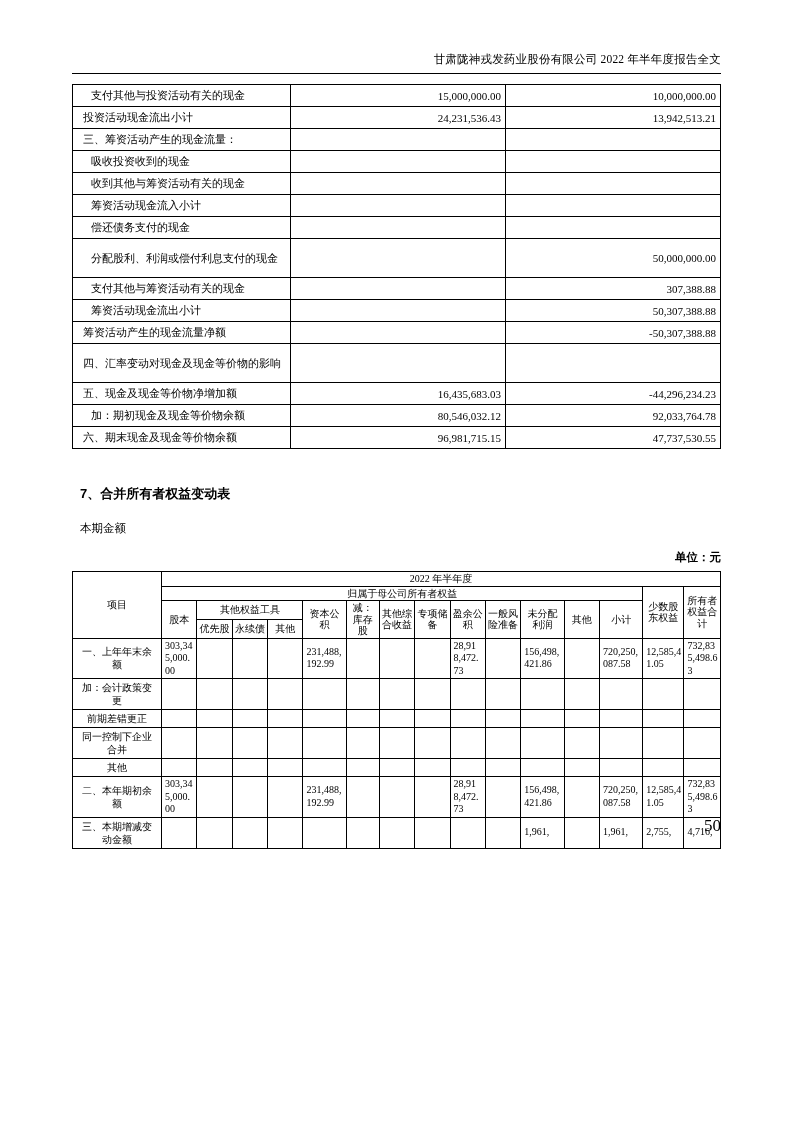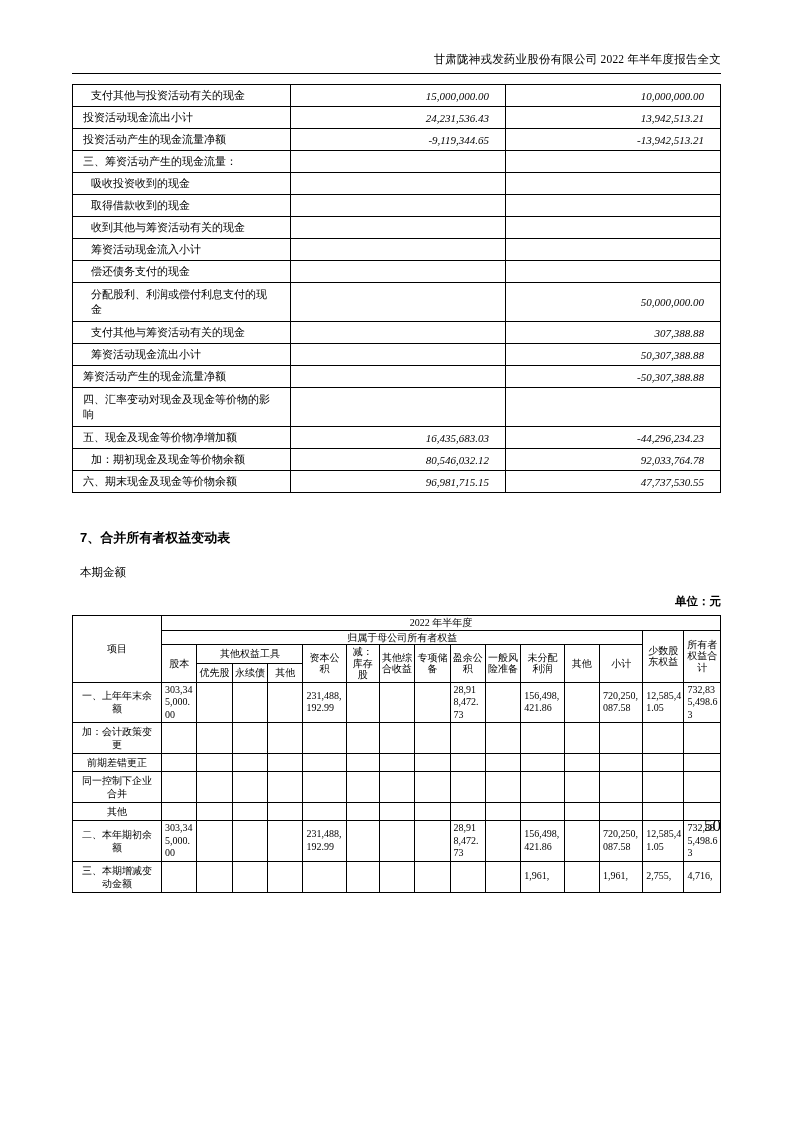--- a/index.html
+++ b/index.html
@@ -32,36 +32,35 @@
     margin-bottom: 10px;
   }
   table.fin {
     border-collapse: collapse;
     width: 100%;
     font-size: 11px;
     table-layout: fixed;
   }
   table.fin td, table.fin th {
     border: 1px solid #000;
-    padding: 2px 16px;
+    padding: 2px 4px;
     vertical-align: middle;
     font-weight: normal;
   }
   .cf-label {
     width: 218px;
     text-align: left;
     padding-left: 6px;
   }
   .cf-label.indent1 { padding-left: 18px; }
   .cf-label.indent2 { padding-left: 10px; }
   .num {
     text-align: right;
     padding-right: 10px;
     font-family: "Liberation Serif", "DejaVu Serif", serif;
-    font-style: italic;
   }
   .cf-row td { height: 17px; }
   .cf-row.tall td { height: 34px; }
 
   h3.section {
     font-size: 13px;
     font-weight: bold;
     margin: 36px 0 0 0;
     padding-left: 8px;
     font-family: "Liberation Sans", sans-serif;
@@ -135,36 +134,26 @@
         <td class="cf-label indent1">支付其他与投资活动有关的现金</td>
         <td class="num">15,000,000.00</td>
         <td class="num">10,000,000.00</td>
       </tr>
       <tr class="cf-row">
         <td class="cf-label indent2">投资活动现金流出小计</td>
         <td class="num">24,231,536.43</td>
         <td class="num">13,942,513.21</td>
       </tr>
       <tr class="cf-row">
-        <td class="cf-label indent2">投资活动产生的现金流量净额</td>
-        <td class="num">-9,119,344.65</td>
-        <td class="num">-13,942,513.21</td>
-      </tr>
-      <tr class="cf-row">
         <td class="cf-label indent2">三、筹资活动产生的现金流量：</td>
         <td class="num"></td>
         <td class="num"></td>
       </tr>
       <tr class="cf-row">
         <td class="cf-label indent1">吸收投资收到的现金</td>
-        <td class="num"></td>
-        <td class="num"></td>
-      </tr>
-      <tr class="cf-row">
-        <td class="cf-label indent1">取得借款收到的现金</td>
         <td class="num"></td>
         <td class="num"></td>
       </tr>
       <tr class="cf-row">
         <td class="cf-label indent1">收到其他与筹资活动有关的现金</td>
         <td class="num"></td>
         <td class="num"></td>
       </tr>
       <tr class="cf-row">
         <td class="cf-label indent1">筹资活动现金流入小计</td>

